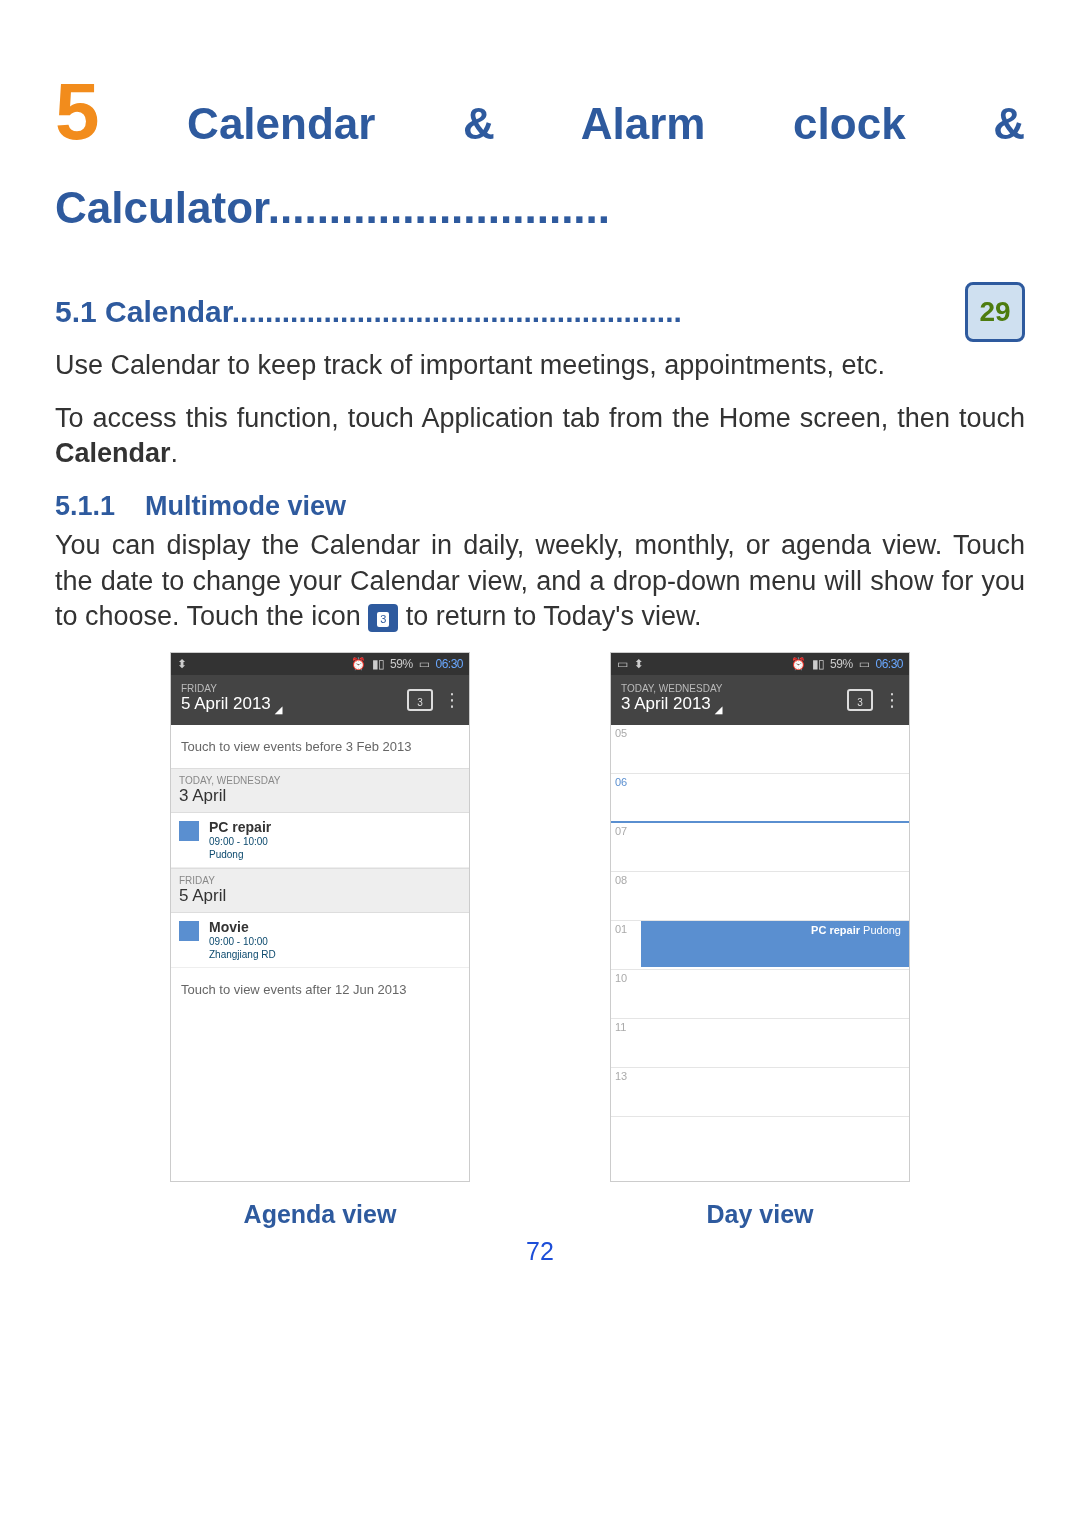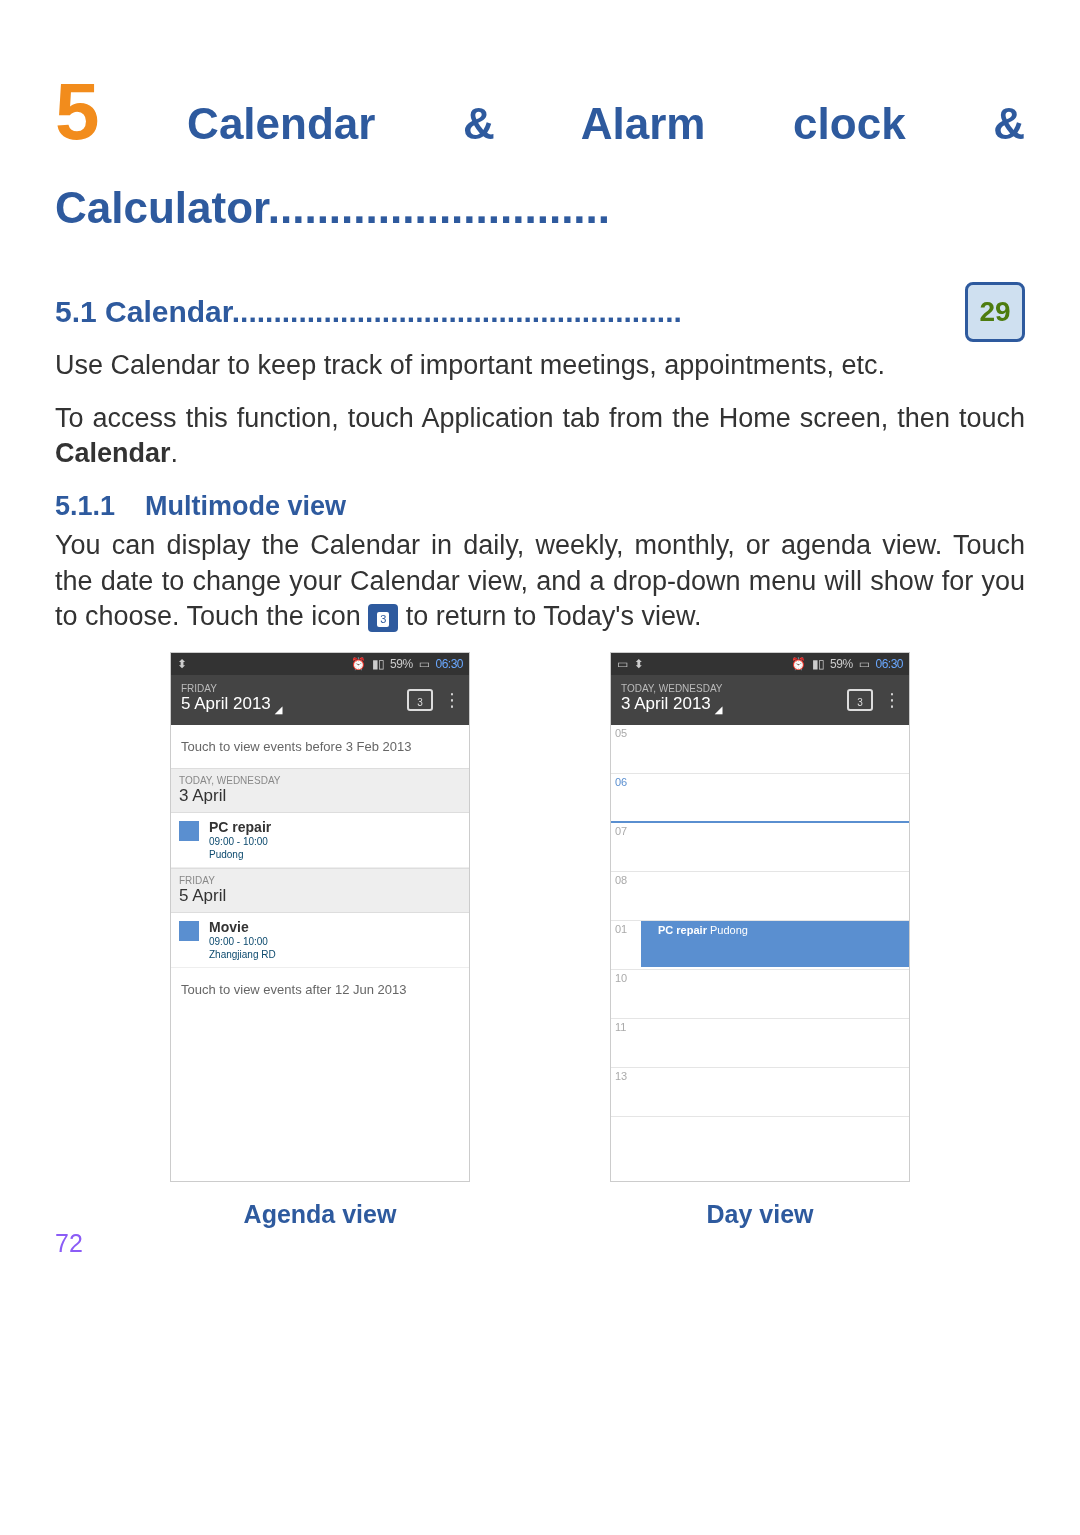--- a/index.html
+++ b/index.html
@@ -66,26 +66,26 @@
   .ag-event{ display:flex; padding:6px 8px; gap:10px; border-bottom:1px solid #eee;}
   .ag-event .chip{width:20px;height:20px;background:#5a8fd0;margin-top:2px;}
   .ag-event .ev-title{font-weight:bold;color:#333;font-size:14px;}
   .ag-event .ev-sub{font-size:10px;color:#0c4a6e;line-height:1.3;}
   .day-body{ height:445px; position:relative; background:#fff;}
   .day-row{ height:49px; border-bottom:1px solid #e5e5e5; display:flex;}
   .day-row .hr{ width:30px; font-size:11px; color:#aaa; padding:2px 0 0 4px;}
   .day-row.now{ border-bottom:2px solid #5a8fd0;}
   .day-row.now .hr{color:#5a8fd0;}
   .day-row .slot{flex:1; position:relative;}
-  .day-event{ position:absolute; left:0;right:0; background:#5a8fd0; color:#fff; font-size:11px; padding:3px 17px;}
+  .day-event{ position:absolute; left:0;right:0; background:#5a8fd0; color:#fff; font-size:11px; padding:3px 8px;text-align:right;}
   .day-event b{font-weight:bold;}
   .caption{text-align:center;font-size:25px;font-weight:bold;color:#2e5a9e;margin-top:18px;}
   .captions{display:flex; gap:140px; justify-content:center;}
   .captions div{width:300px; text-align:center;}
-  .pagenum{text-align:left;font-size:25px;color:#8b5cf6;}
+  .pagenum{text-align:center;font-size:25px;color:#1d4ed8;margin-top:8px;}
 </style>
 </head>
 <body>
 
 <div class="chapter-title">
   <span class="chapter-num">5</span><span> Calendar &amp; Alarm clock &amp; Calculator............................</span>
 </div>
 
 <div class="h2-row">
   <h2>5.1  Calendar......................................................</h2>

